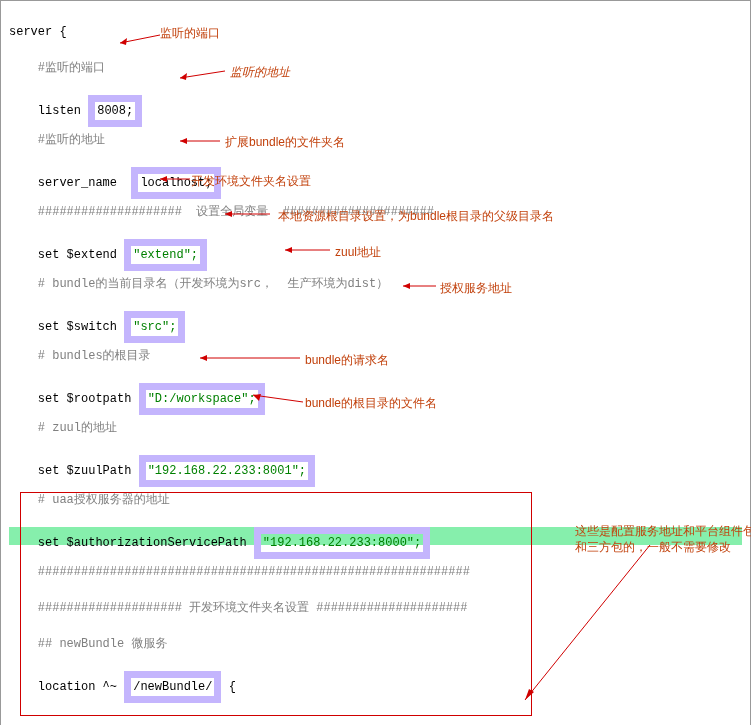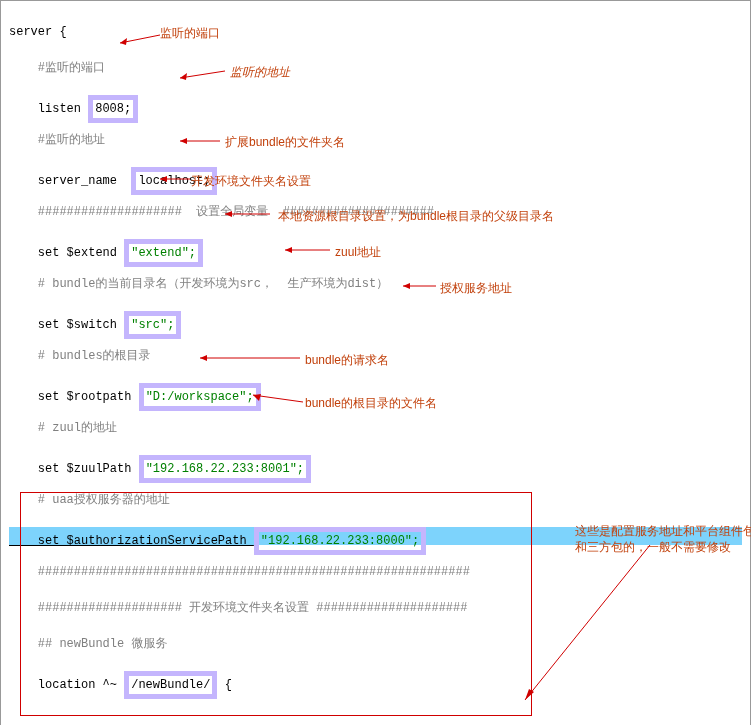--- a/index.html
+++ b/index.html
@@ -13,24 +13,24 @@
     width: 751px;
     position: relative;
   }
   .code-area {
     border: 1px solid #999;
     padding: 4px 8px;
     white-space: pre;
     position: relative;
   }
   .line { position: relative; height: 18px; white-space: pre; }
-  .hl { background: #7dd3fc; text-decoration: underline; }
+  .hl { background: #86efac; }
   .str { color: #008000; }
   .cmt { color: #808080; }
-  .box { border: 5px solid #c4b5fd; padding: 0 2px; display: inline-block; }
+  .box { border: 7px solid #c4b5fd; padding: 0 2px; display: inline-block; }
   .anno {
     position: absolute;
     color: #c2410c;
     font-family: "Microsoft YaHei", SimSun, sans-serif;
     font-size: 12px;
     white-space: nowrap;
     pointer-events: none;
   }
   .arrow { position: absolute; pointer-events: none; }
   .bigbox {

